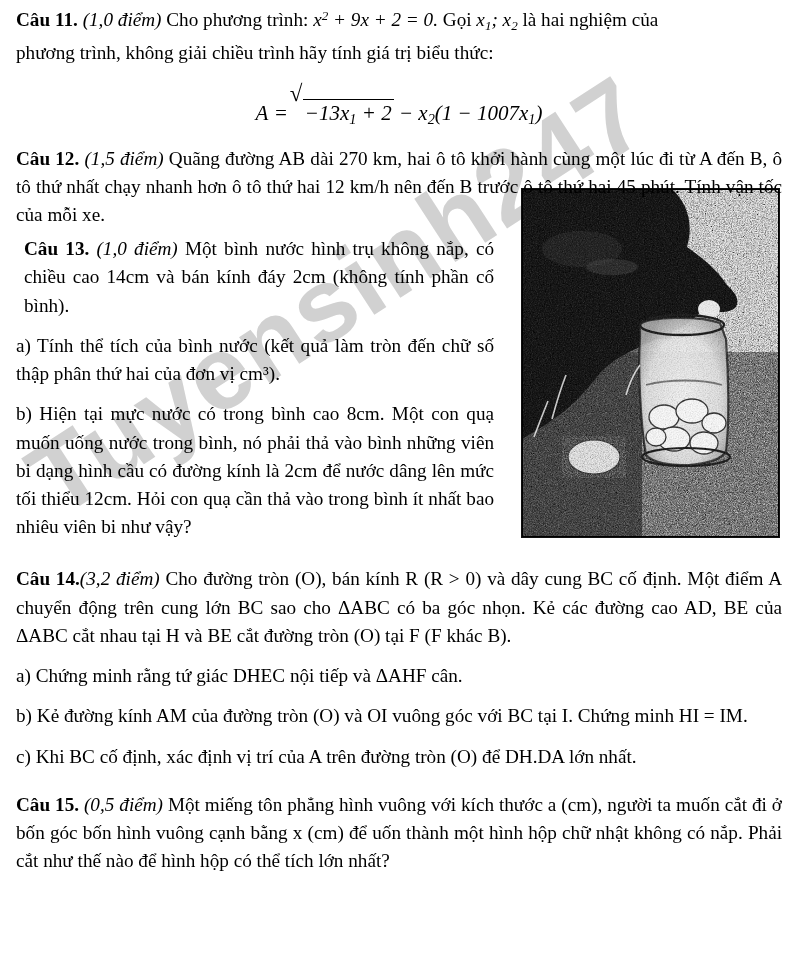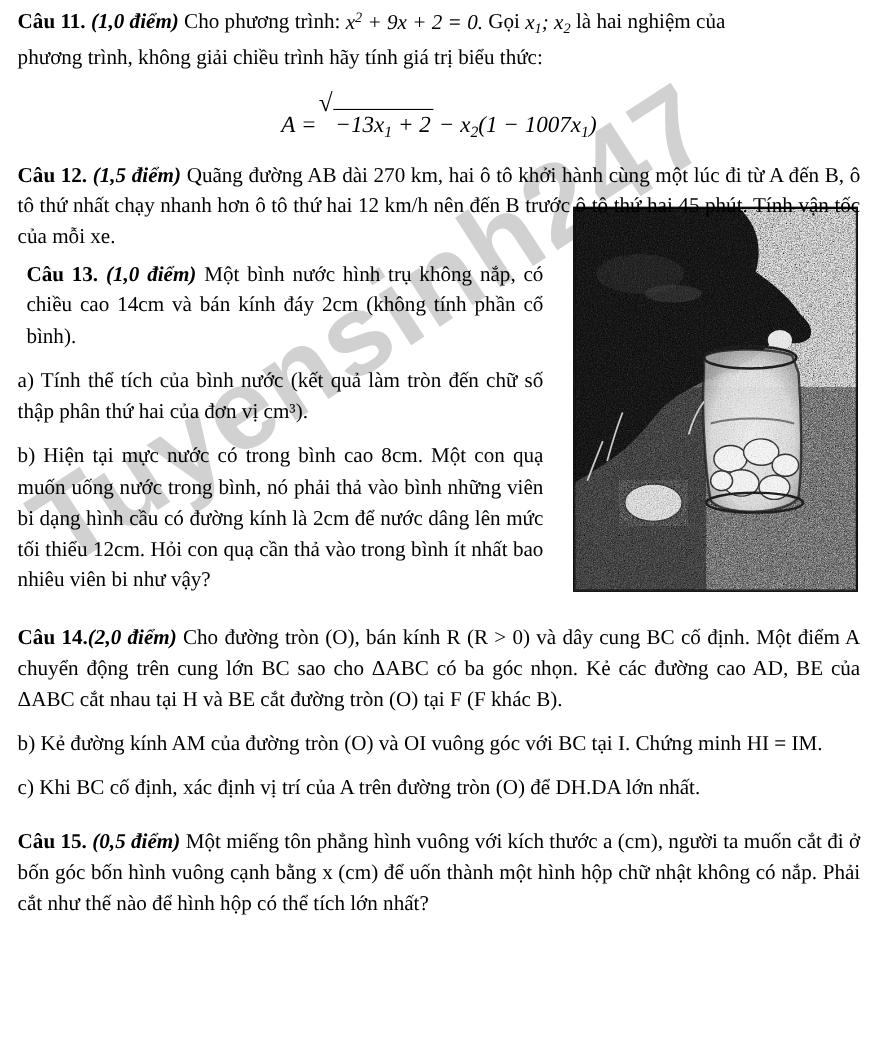--- a/index.html
+++ b/index.html
@@ -54,21 +54,21 @@
 
   p.para {
     margin: 0 0 4px 0;
     font-size: 19.2px;
     line-height: 1.47;
     text-align: justify;
     text-justify: inter-word;
   }
 
   .q-label { font-weight: bold; }
-  .pts { font-style: italic; font-weight: bold; }
+  .pts { font-style: italic; font-weight: normal; }
   .mvar { font-family: "Liberation Serif", serif; font-style: italic; margin-top: 16px; }
   sub { font-size: .68em; vertical-align: -0.3em; }
   sup { font-size: .68em; vertical-align: 0.45em; }
 
   
   .formula-line {
     margin: 16px 0 16px 0;
     text-align: center;
     font-size: 21px;
   }
@@ -254,23 +254,24 @@
         <span class="q-label">Câu 13.</span>
         <span class="pts">(1,0 điểm)</span>
         <span>Một bình nước hình trụ không nắp, có chiều cao 14cm và bán kính đáy 2cm (không tính phần cổ bình).</span>
       </p>
       <p class="para" style="margin-top:12px;">a) Tính thể tích của bình nước (kết quả làm tròn đến chữ số thập phân thứ hai của đơn vị cm³).</p>
       <p class="para" style="margin-top:12px;">b) Hiện tại mực nước có trong bình cao 8cm. Một con quạ muốn uống nước trong bình, nó phải thả vào bình những viên bi dạng hình cầu có đường kính là 2cm để nước dâng lên mức tối thiểu 12cm. Hỏi con quạ cần thả vào trong bình ít nhất bao nhiêu viên bi như vậy?</p>
     </div>
 
     <div style="margin-top:24px;">
       <p class="para">
-        <span class="q-label">Câu 14.</span><span class="pts">(2,0 điểm)</span>
+        <span class="q-label">Câu 14.</span><span class="pts">(3,2 điểm)</span>
         <span>Cho đường tròn (O), bán kính R (R &gt; 0) và dây cung BC cố định. Một điểm A chuyển động trên cung lớn BC sao cho ΔABC có ba góc nhọn. Kẻ các đường cao AD, BE của ΔABC cắt nhau tại H và BE cắt đường tròn (O) tại F (F khác B).</span>
       </p>
+      <p class="para" style="margin-top:12px;">a) Chứng minh rằng tứ giác DHEC nội tiếp và ΔAHF cân.</p>
       <p class="para" style="margin-top:12px;">b) Kẻ đường kính AM của đường tròn (O) và OI vuông góc với BC tại I. Chứng minh HI = IM.</p>
       <p class="para" style="margin-top:12px;">c) Khi BC cố định, xác định vị trí của A trên đường tròn (O) để DH.DA lớn nhất.</p>
     </div>
 
     <div style="margin-top:20px;">
       <p class="para">
         <span class="q-label">Câu 15.</span>
         <span class="pts">(0,5 điểm)</span>
         <span>Một miếng tôn phẳng hình vuông với kích thước a (cm), người ta muốn cắt đi ở bốn góc bốn hình vuông cạnh bằng x (cm) để uốn thành một hình hộp chữ nhật không có nắp. Phải cắt như thế nào để hình hộp có thể tích lớn nhất?</span>
       </p>

